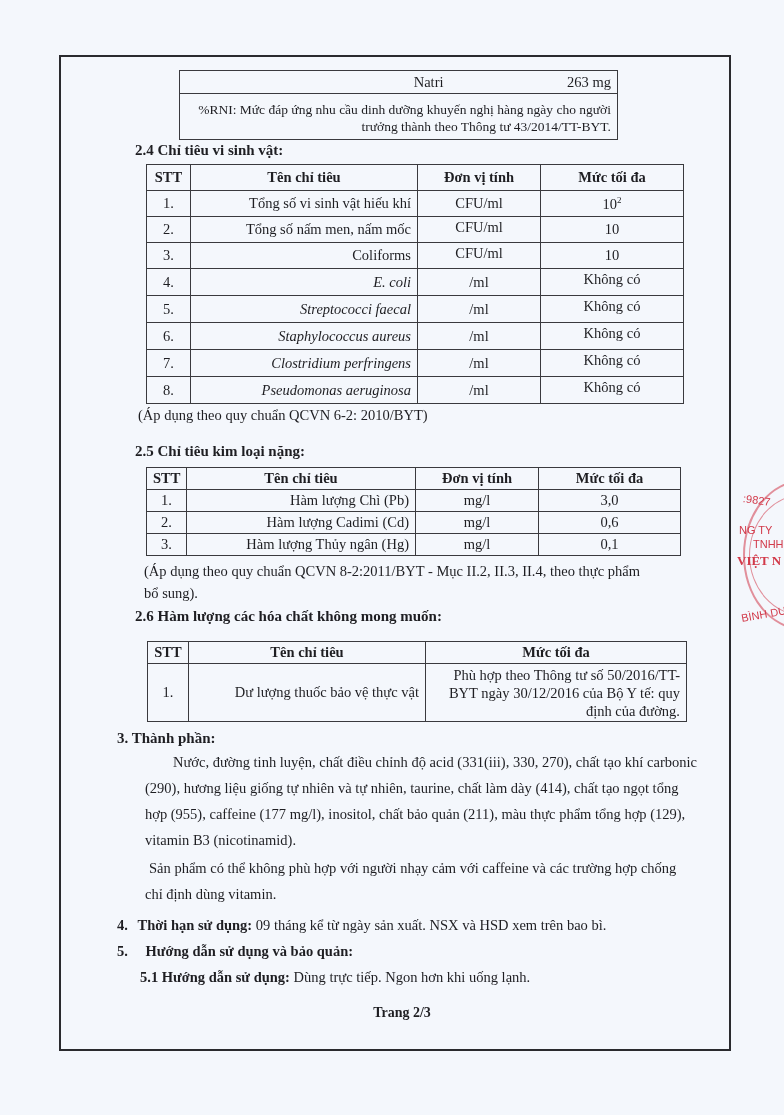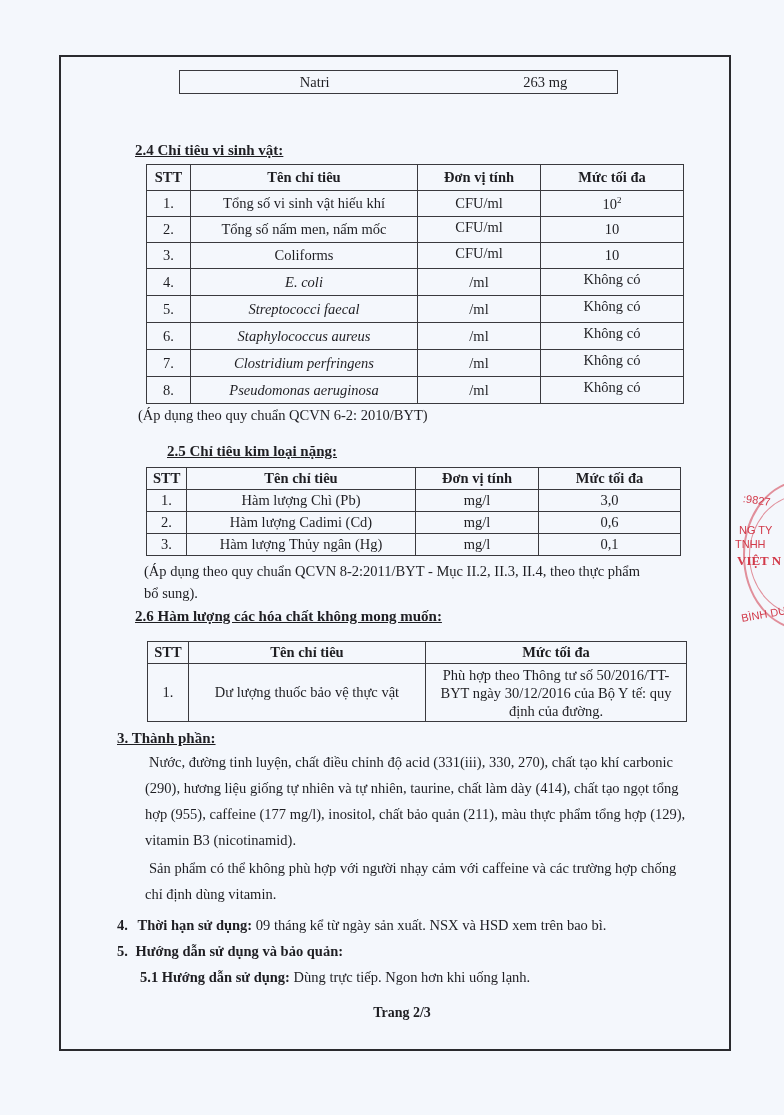--- a/index.html
+++ b/index.html
@@ -35,27 +35,26 @@
     border: 1.3px solid #3a3a3e;
     padding: 0 6px;
     vertical-align: middle;
     line-height: 1.15;
   }
   table.grid th {
     font-weight: bold;
     text-align: center;
   }
   .c { text-align: center; }
-  .l { text-align: center; }
+  .l { text-align: right; }
   .it { font-style: italic; font-family: Liberation Serif, serif; }
   .heading {
     position: absolute;
     font-weight: bold;
     font-size: 15px;
-    text-decoration: underline;
   }
   .note {
     position: absolute;
     font-size: 14.5px;
   }
   .para {
     position: absolute;
     font-size: 14.5px;
     line-height: 26px;
   }
@@ -98,20 +97,26 @@
 <table class="grid" style="left:179px; top:70px; width:438px;">
   <colgroup>
       <col style="width:270px">
       <col style="width:168px">
     </colgroup>
   <tbody>
       <tr style="height:23px">
     <td class="l" style="border-right:none;">Natri</td>
     <td class="l" style="border-left:none; padding-left:30px;">263 mg</td>
   </tr>
+  <tr style="height:46px">
+    <td colspan="2" class="l" style="font-size:13.5px; line-height:17px; padding-top:3px;">
+      <div>%RNI: Mức đáp ứng nhu cầu dinh dưỡng khuyến nghị hàng ngày cho người</div>
+      <div>trưởng thành theo Thông tư 43/2014/TT-BYT.</div>
+    </td>
+  </tr>
 </tbody>
   </table>
 
 <div class="heading" style="left:135px; top:142px;">2.4 Chỉ tiêu vi sinh vật:</div>
 
 <table class="grid" style="left:146px; top:164px; width:537px;">
   <colgroup>
     <col style="width:44px">
       <col style="width:227px">
       <col style="width:123px">
@@ -170,21 +175,21 @@
     <td class="c">8.</td>
     <td class="l it">Pseudomonas aeruginosa</td>
     <td class="c">/ml</td>
     <td class="c" style="vertical-align:top; padding-top:2px;">Không có</td>
   </tr>
 </tbody>
   </table>
 
 <div class="note" style="left:130px; top:407px;margin-left:8px;">(Áp dụng theo quy chuẩn QCVN 6-2: 2010/BYT)</div>
 
-<div class="heading" style="left:135px; top:443px;margin-left:32px;">2.5 Chỉ tiêu kim loại nặng:</div>
+<div class="heading" style="left:135px; top:443px;">2.5 Chỉ tiêu kim loại nặng:</div>
 
 <table class="grid" style="left:146px; top:467px; width:534px;">
   <colgroup>
     <col style="width:40px">
       <col style="width:229px">
       <col style="width:123px">
       <col style="width:142px">
   </colgroup>
   <tbody>
       <tr style="height:22px">
@@ -241,48 +246,48 @@
       <div>BYT ngày 30/12/2016 của Bộ Y tế: quy</div>
       <div>định của đường.</div>
     </td>
   </tr>
 </tbody>
   </table>
 
 <div class="heading" style="left:117px; top:730px;">3. Thành phần:</div>
 
 <div class="para" style="left:145px; top:749px;">
-  <div style="padding-left:4px;">Nước, đường tinh luyện, chất điều chỉnh độ acid (331(iii), 330, 270), chất tạo khí carbonic</div>
+  <div style="padding-left:4px;margin-left:24px;">Nước, đường tinh luyện, chất điều chỉnh độ acid (331(iii), 330, 270), chất tạo khí carbonic</div>
   <div>(290), hương liệu giống tự nhiên và tự nhiên, taurine, chất làm dày (414), chất tạo ngọt tổng</div>
   <div>hợp (955), caffeine (177 mg/l), inositol, chất bảo quản (211), màu thực phẩm tổng hợp (129),</div>
   <div>vitamin B3 (nicotinamid).</div>
 </div>
 
 <div class="para" style="left:145px; top:855px;">
   <div style="padding-left:4px;">Sản phẩm có thể không phù hợp với người nhạy cảm với caffeine và các trường hợp chống</div>
   <div>chỉ định dùng vitamin.</div>
 </div>
 
 <div class="note" style="left:117px; top:917px;">
   <span class="bold">4.</span>
   <span class="bold" style="margin-left:6px;">Thời hạn sử dụng:</span><span> 09 tháng kể từ ngày sản xuất. NSX và HSD xem trên bao bì.</span>
 </div>
 
 <div class="note" style="left:117px; top:943px;">
   <span class="bold">5.</span>
-  <span class="bold" style="margin-left:4px;">Hướng dẫn sử dụng và bảo quản:</span>
+  <span class="bold" style="margin-left:14px;">Hướng dẫn sử dụng và bảo quản:</span>
 </div>
 
 <div class="note" style="left:140px; top:969px;">
   <span class="bold">5.1 Hướng dẫn sử dụng:</span><span> Dùng trực tiếp. Ngon hơn khi uống lạnh.</span>
 </div>
 
 <div class="abs bold" style="left:0; width:784px; top:1005px; text-align:center; font-size:14px; margin-left:10px;">Trang 2/3</div>
 
 <div class="stamp">
   <div class="stamp-arc"></div>
   <div class="stamp-arc inner"></div>
   <span style="left:8px; top:14px; font-size:11px; transform:rotate(8deg);">:9827</span>
   <span style="left:4px; top:44px; font-size:11px;">NG TY</span>
-  <span style="left:0; top:58px; font-size:11px;">TNHH</span>
+  <span style="left:18px; top:58px; font-size:11px;">TNHH</span>
   <span style="left:2px; top:73px; font-size:13px; font-weight:bold; font-family:'Liberation Serif', serif;">VIỆT N</span>
   <span style="left:6px; top:128px; font-size:11px; transform:rotate(-10deg);">BÌNH DƯ</span>
 </div>
 
 </body></html>

